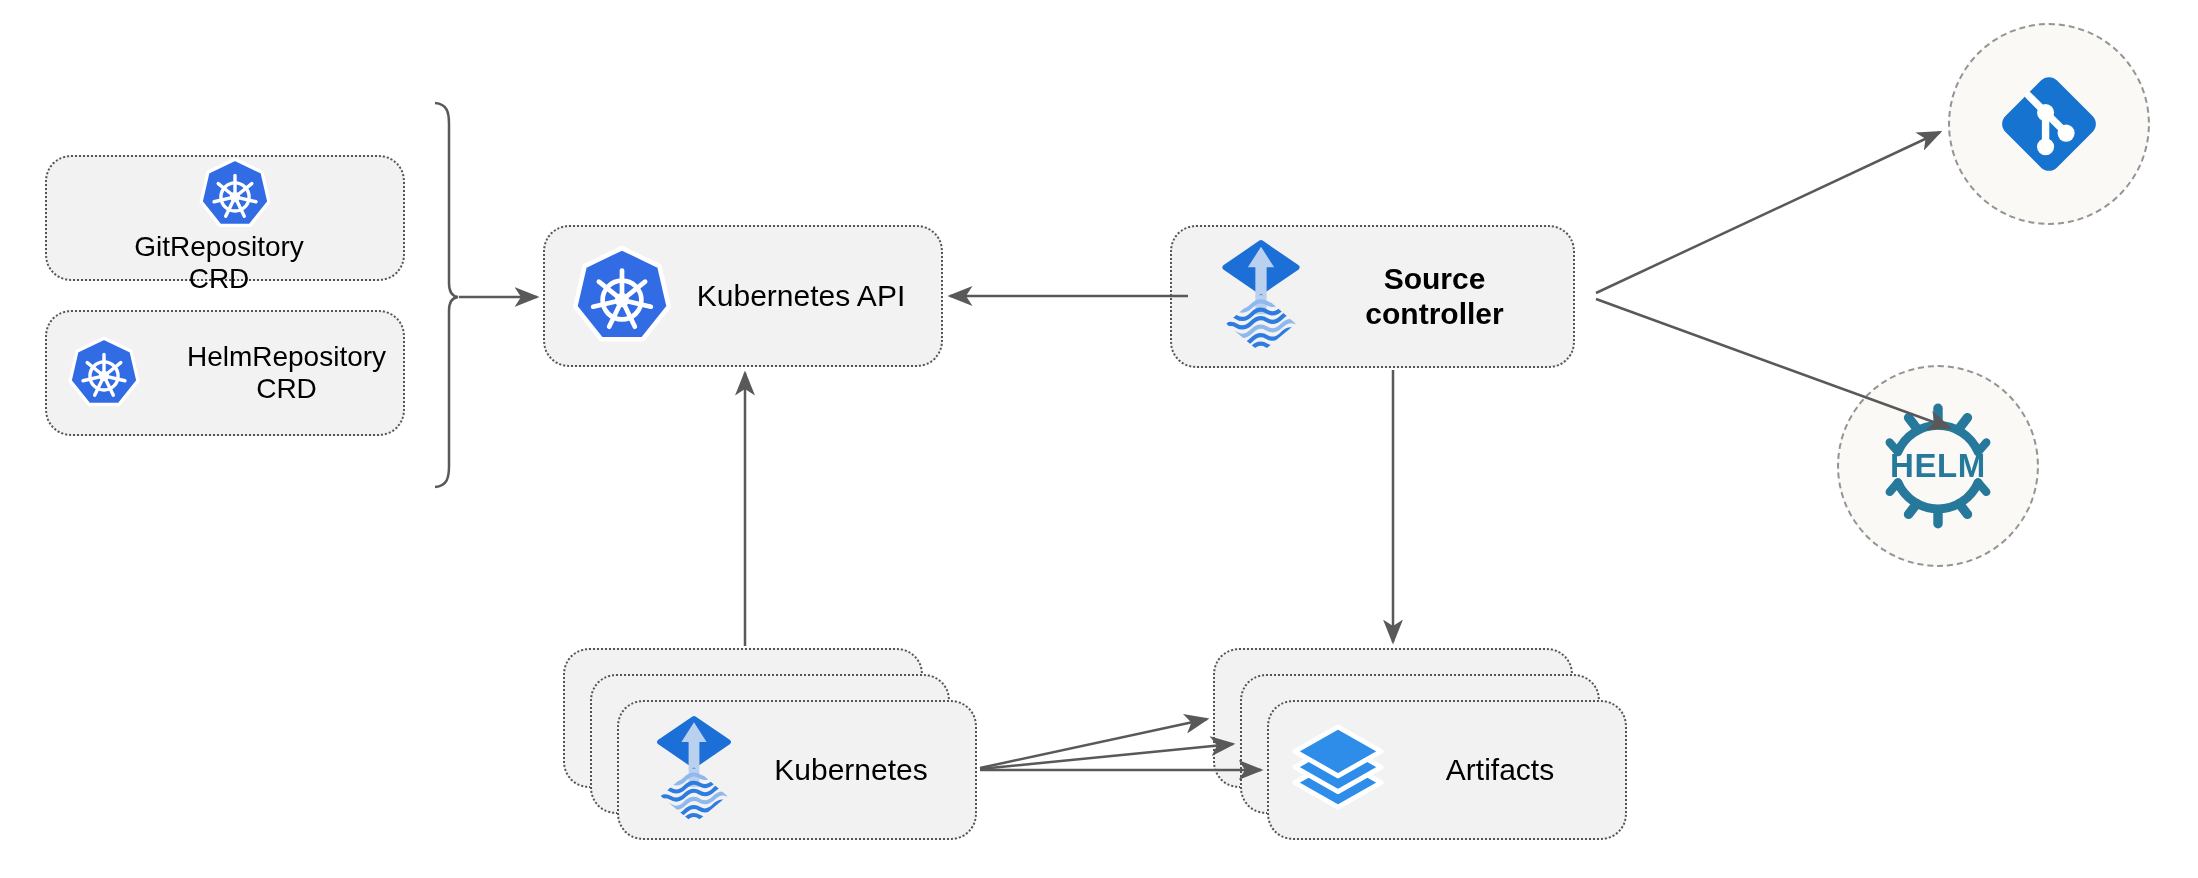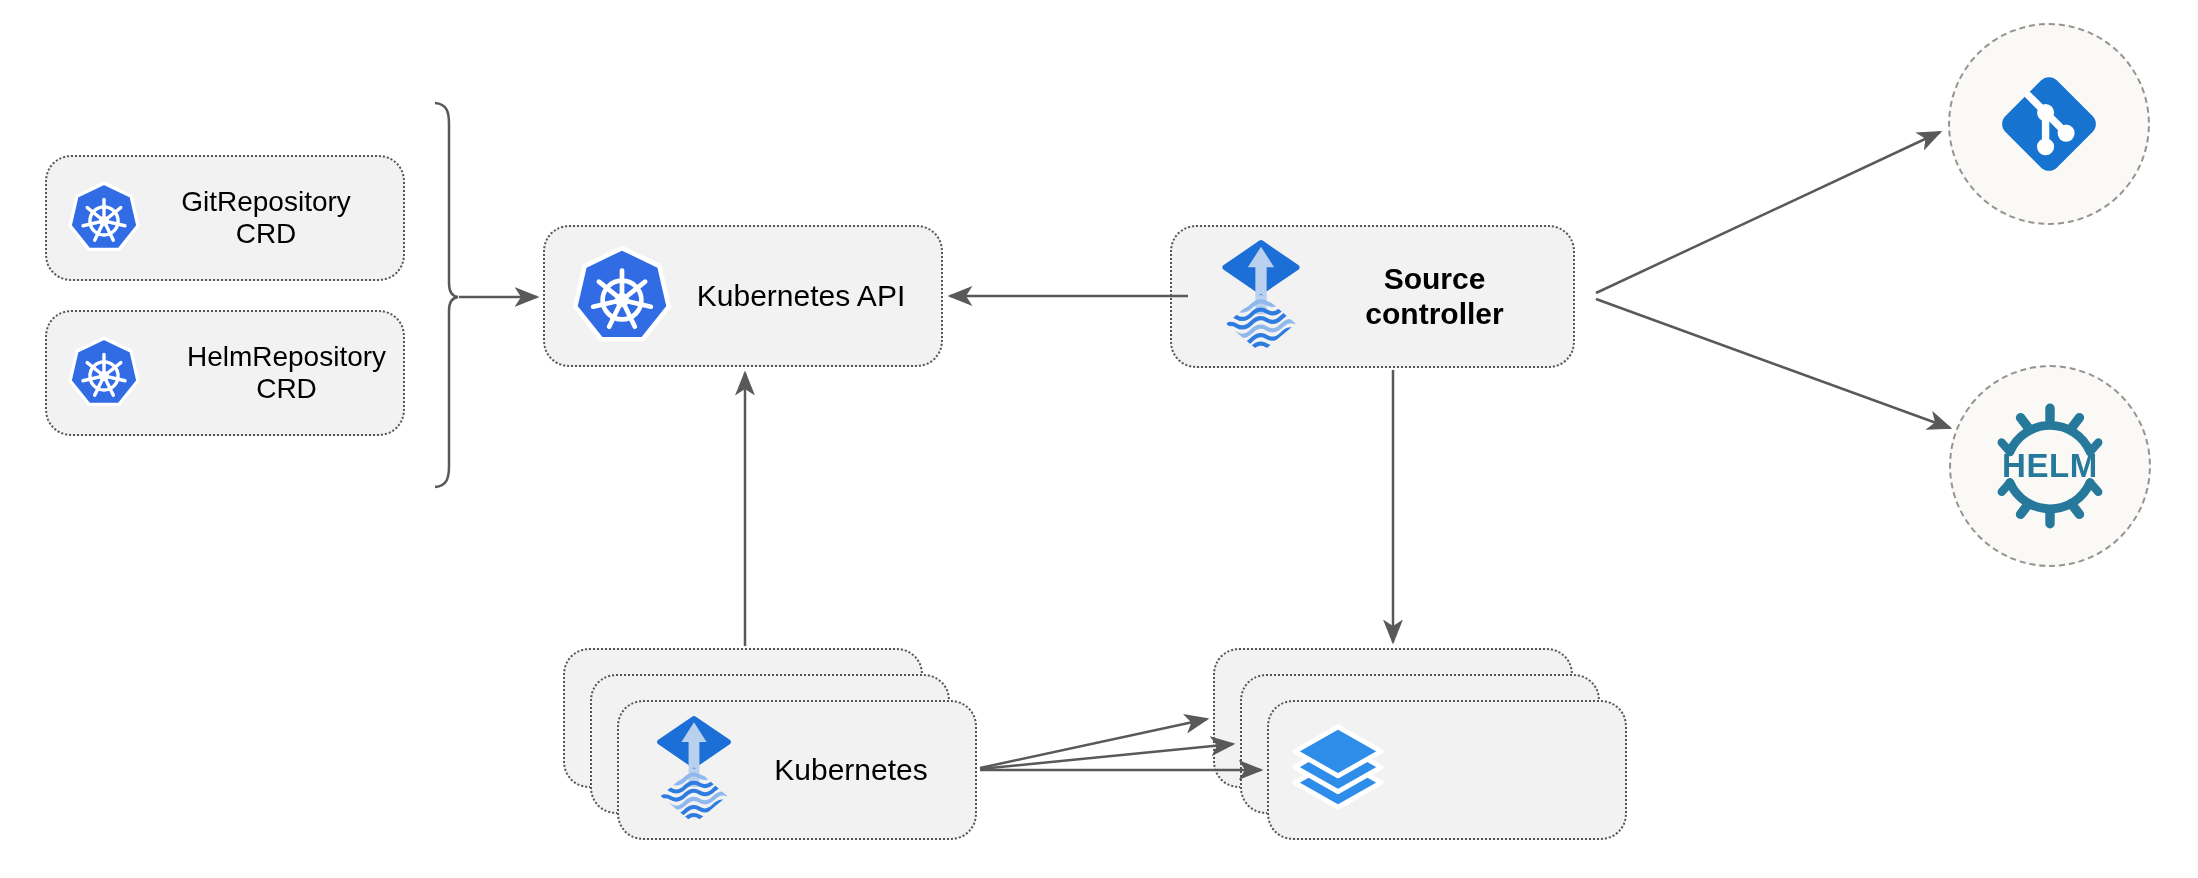--- a/index.html
+++ b/index.html
@@ -40,39 +40,39 @@
     flex:1;
     text-align:center;
     white-space:pre-line;
     color:#000;
     line-height:1.16;
     padding-right:12px;
   }
   .icon{flex:0 0 auto;display:block;}
 
   
-  #git-crd   {left:45px;  top:155px; width:360px; height:126px;}
+  #git-crd   {left:45px;  top:155px; width:360px; height:126px;flex-direction:column;}
   #helm-crd  {left:45px;  top:310px; width:360px; height:126px;gap:41px;}
   #k8s-api   {left:543px; top:225px; width:400px; height:142px;}
   #source-ctrl{left:1170px;top:225px;width:405px; height:143px;font-weight:bold;}
   #git-crd .label, #helm-crd .label{font-size:28px;}
   #k8s-api .label, #source-ctrl .label{font-size:30px;}
 
   #consumers-back {left:563px; top:648px; width:360px; height:140px;}
   #consumers-mid  {left:590px; top:674px; width:360px; height:140px;}
   #consumers      {left:617px; top:700px; width:360px; height:140px;}
   #consumers .label{font-size:30px;}
 
   #artifacts-back {left:1213px; top:648px; width:360px; height:140px;}
   #artifacts-mid  {left:1240px; top:674px; width:360px; height:140px;}
   #artifacts      {left:1267px; top:700px; width:360px; height:140px;}
   #artifacts .label{font-size:30px;}
 
   #git-circle {left:1948px; top:23px;  width:202px; height:202px;}
-  #helm-circle{left:1949px; top:365px; width:202px; height:202px;}
+  #helm-circle{left:1837px; top:365px; width:202px; height:202px;}
 
   .edges{
     position:absolute;left:0;top:0;
     width:2198px;height:878px;
     pointer-events:none;
     z-index:10;
   }
 </style>
 </head>
 <body>
@@ -118,20 +118,21 @@
       </svg>
     <div class="label">Kubernetes</div>
   </div>
 
   <div class="ghost" id="artifacts-back"></div>
   <div class="ghost" id="artifacts-mid"></div>
   <div class="node" id="artifacts">
     <svg class="icon" width="98" height="98" viewBox="0 0 100 100" style="margin-left:20px;">
         <use href="#sym-layers"></use>
       </svg>
+    <div class="label">Artifacts</div>
   </div>
 
   <div class="circle-node" id="git-circle">
     <svg width="114" height="114" viewBox="0 0 100 100">
         <use href="#sym-git"></use>
       </svg>
   </div>
 
   <div class="circle-node" id="helm-circle">
     <svg width="118" height="132" viewBox="0 0 100 112">

